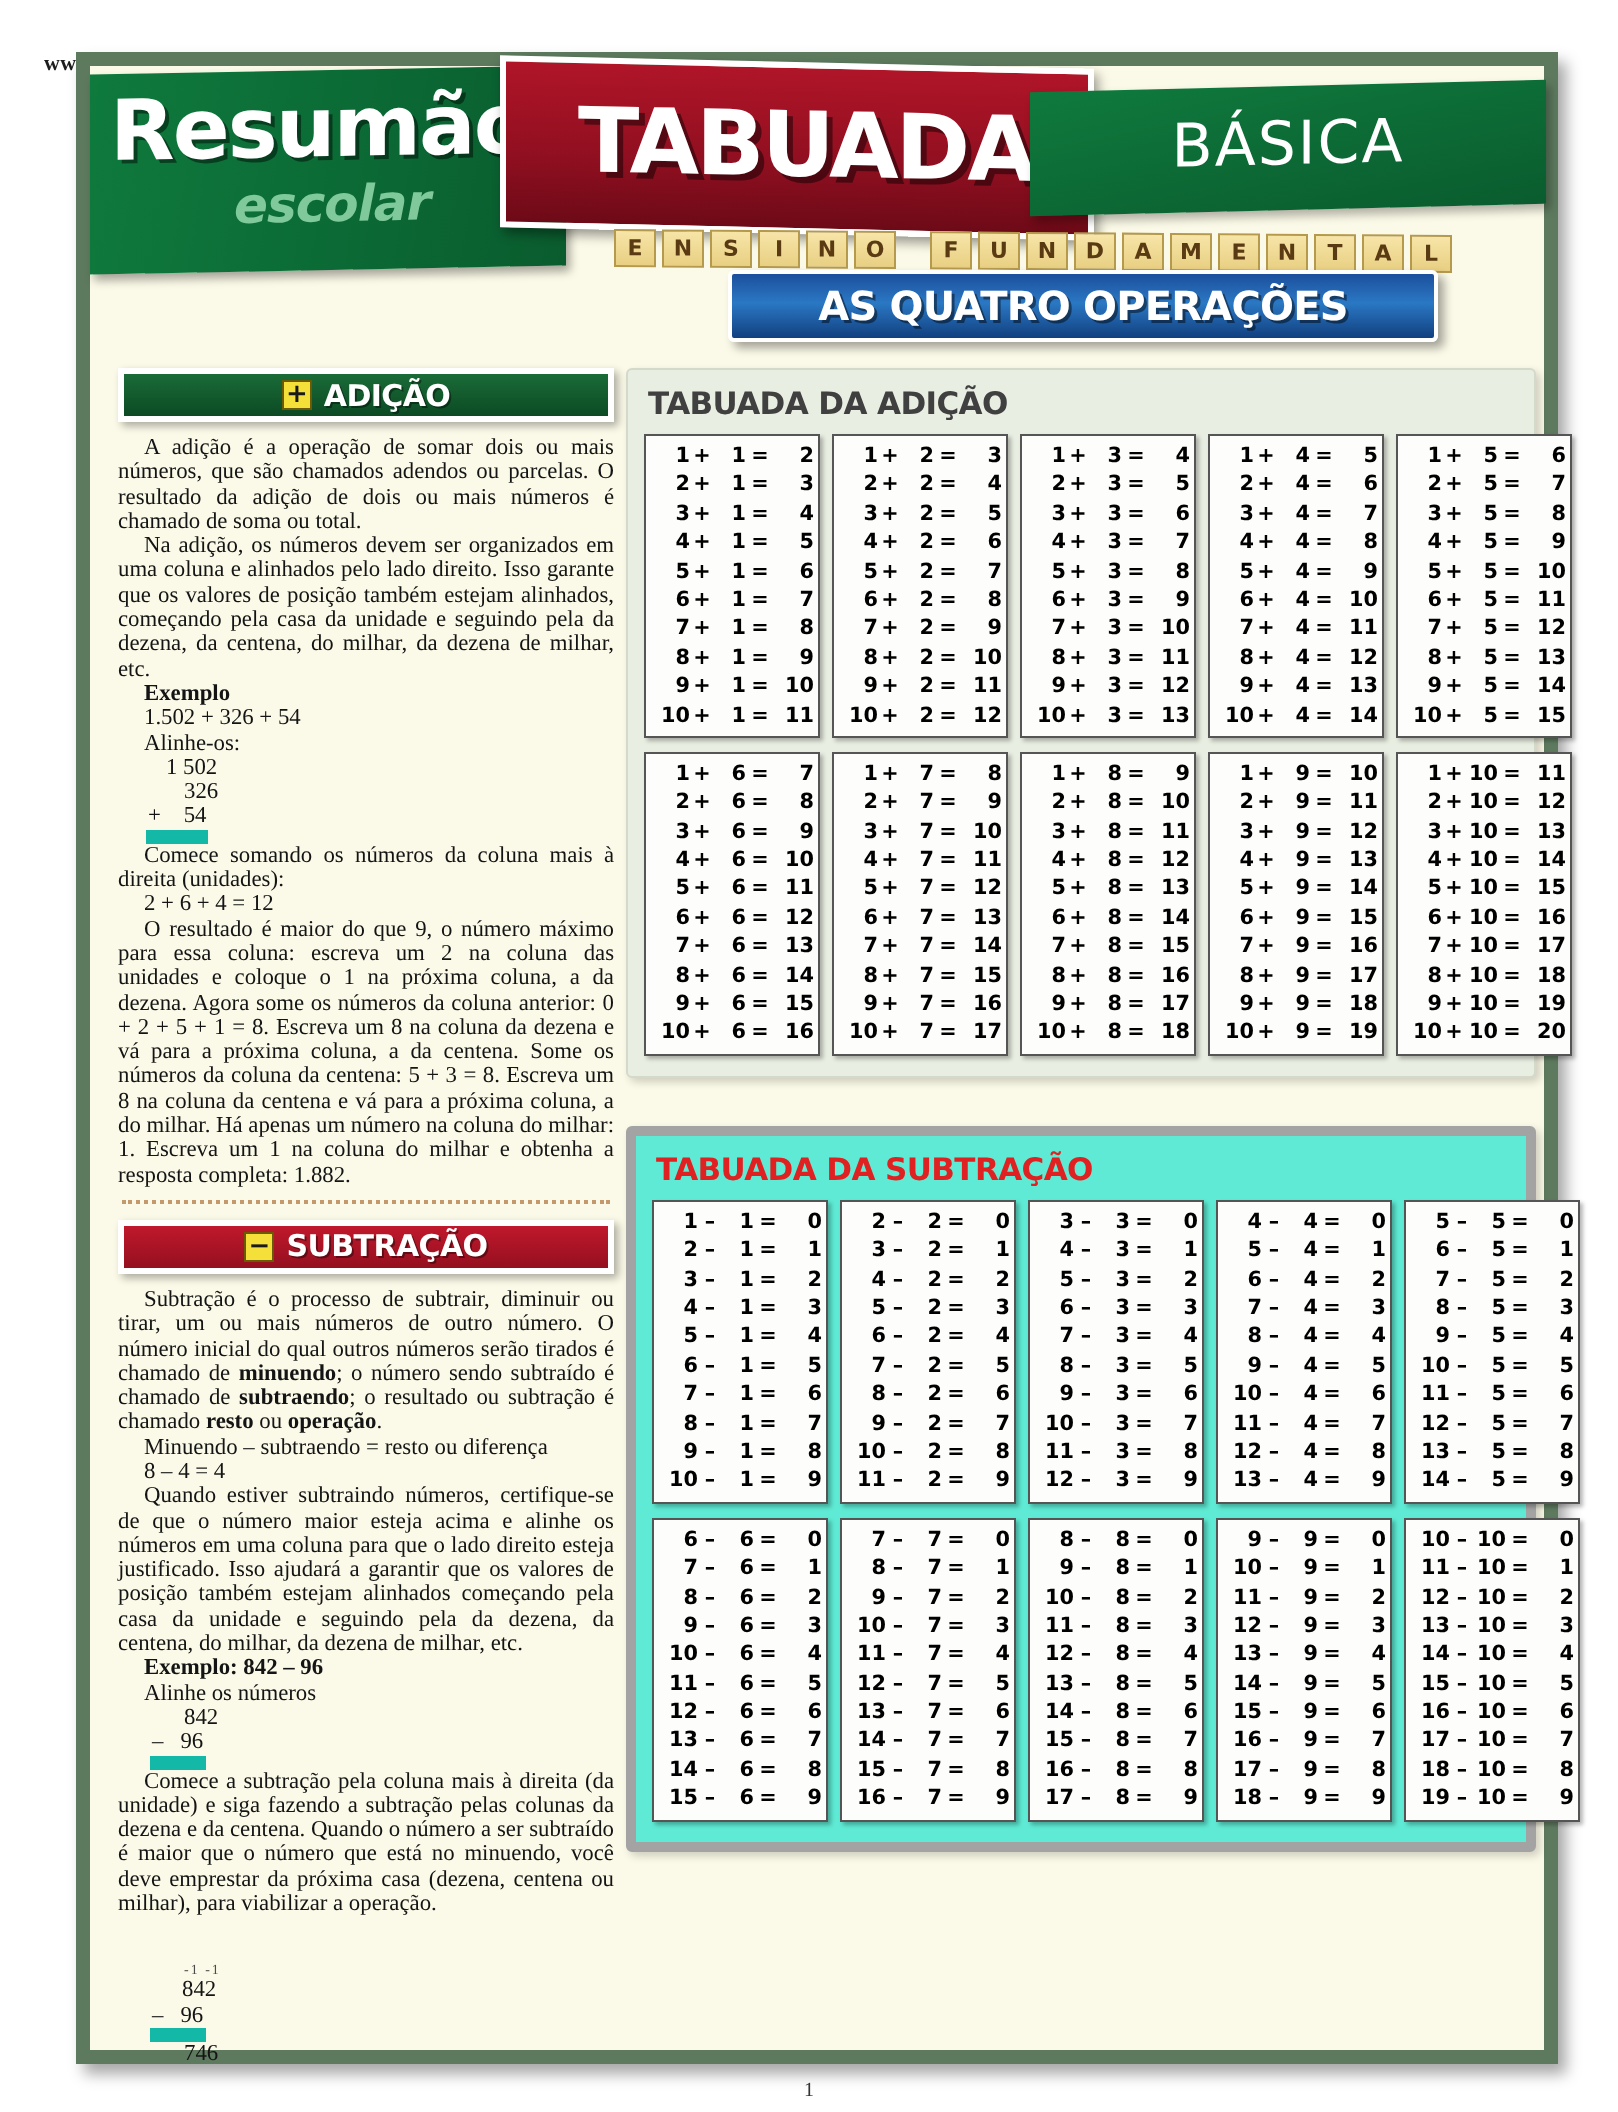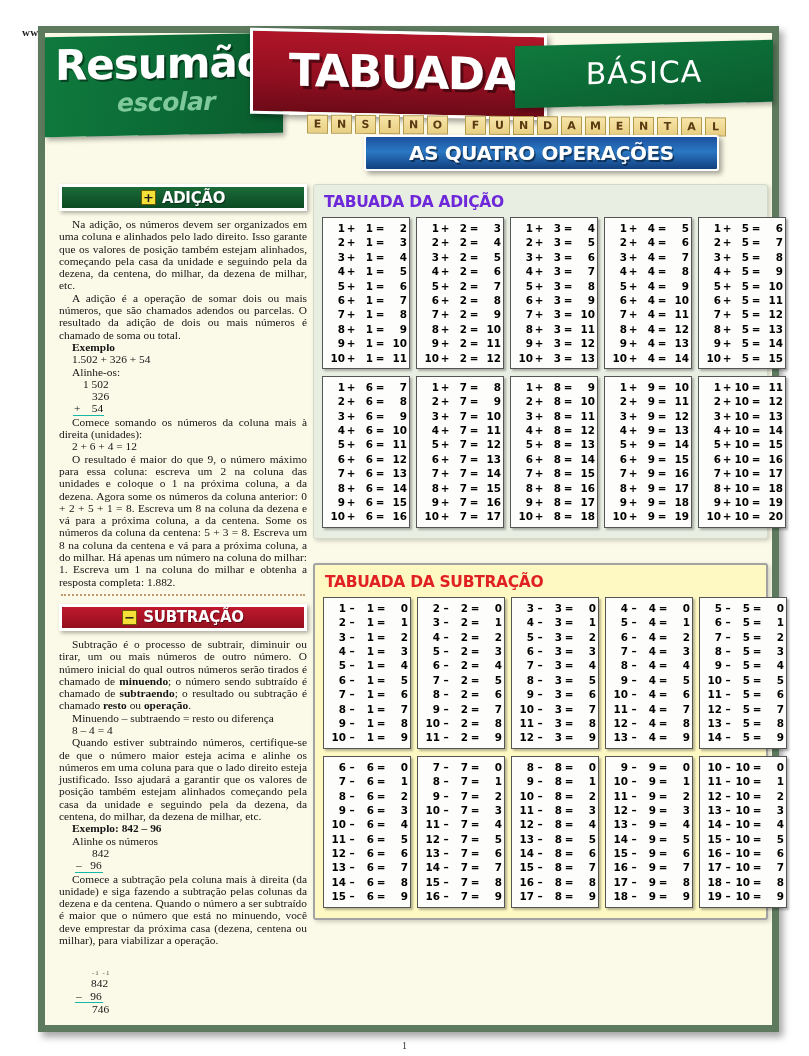--- a/index.html
+++ b/index.html
@@ -158,43 +158,43 @@
   }
   .body-text p { margin:0; text-indent:13px; }
   .body-text p.noind { text-indent:0; }
   .lbl { font-weight:bold; text-indent:13px; display:block; }
   .calc {
     font-family:"Liberation Serif", serif;
     font-size:11.4px; line-height:12.3px; color:#141414;
     margin-left:24px;
   }
   .calc .row { white-space:pre; }
-  .calc .ruled { border-bottom:1px solid #14b8a6; display:inline-block; padding:0 1px; }
+  .calc .ruled { border-bottom:7px solid #14b8a6; display:inline-block; padding:0 1px; }
   .carry { font-size:7px; letter-spacing:1px; color:#4b4b4b; margin-left:6px; display:block; line-height:7px;}
 
   .dots {
     border-top:2px dotted #c49a6c;
     margin:6px 2px 8px 2px; height:0;
   }
 
   
   .panel {
     border-radius:3px;
     padding:8px 8px 10px 8px;
     box-shadow: 2px 2px 4px rgba(0,0,0,.18);
   }
   .panel.add { background:#e9eee2; border:1px solid #d4dac9; }
-  .panel.sub { background:#fef9c3; border:2px solid #a3a3a3; }
+  .panel.sub { background:#5eead4; border:5px solid #a3a3a3; }
 
   .panel-title {
     font-family:"DejaVu Sans", sans-serif;
     font-weight:bold; font-size:15.5px; letter-spacing:-.3px;
     margin:0 0 6px 2px;
   }
-  .panel.add .panel-title { color:#6d28d9; }
+  .panel.add .panel-title { color:#404040; }
   .panel.sub .panel-title { color:#e02121; }
 
   .grid-row { display:flex; gap:6px; margin-bottom:7px; }
   .grid-row:last-child { margin-bottom:0; }
 
   .tbl {
     flex:1;
     background:#fdfdfb;
     border:1px solid #555555;
     box-shadow: 1.5px 1.5px 2px rgba(0,0,0,.28);
@@ -270,22 +270,22 @@
   <div class="content">
 
     <div class="col-left" style="top:0;">
 
       <div class="op-head add">
         <span class="op-sign">+</span>
         <span class="op-title">ADIÇÃO</span>
       </div>
 
       <div class="body-text">
+        <p>A adição é a operação de somar dois ou mais números, que são chamados adendos ou parcelas. O resultado da adição de dois ou mais números é chamado de soma ou total.</p>
         <p>Na adição, os números devem ser organizados em uma coluna e alinhados pelo lado direito. Isso garante que os valores de posição também estejam alinhados, começando pela casa da unidade e seguindo pela da dezena, da centena, do milhar, da dezena de milhar, etc.</p>
-        <p>A adição é a operação de somar dois ou mais números, que são chamados adendos ou parcelas. O resultado da adição de dois ou mais números é chamado de soma ou total.</p>
         <span class="lbl">Exemplo</span>
         <p class="noind" style="text-indent:13px">1.502 + 326 + 54</p>
         <p class="noind" style="text-indent:13px">Alinhe-os:</p>
         <div class="calc">
           <div class="row">1 502</div>
           <div class="row" style="margin-left:9px">326</div>
           <div class="row" style="margin-left:-10px"><span class="ruled">+    54</span></div>
         </div>
         <p>Comece somando os números da coluna mais à direita (unidades):</p>
         <p class="noind" style="text-indent:13px">2 + 6 + 4 = 12</p>

